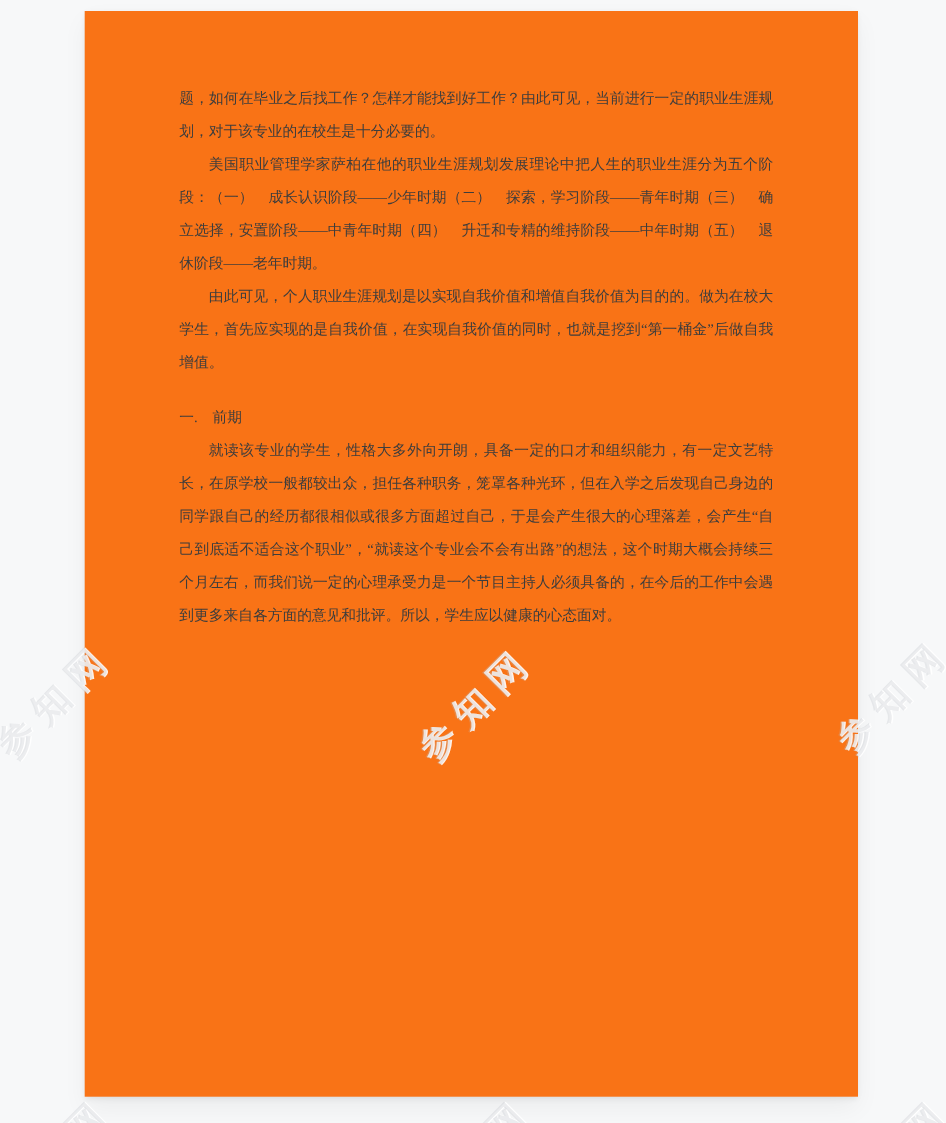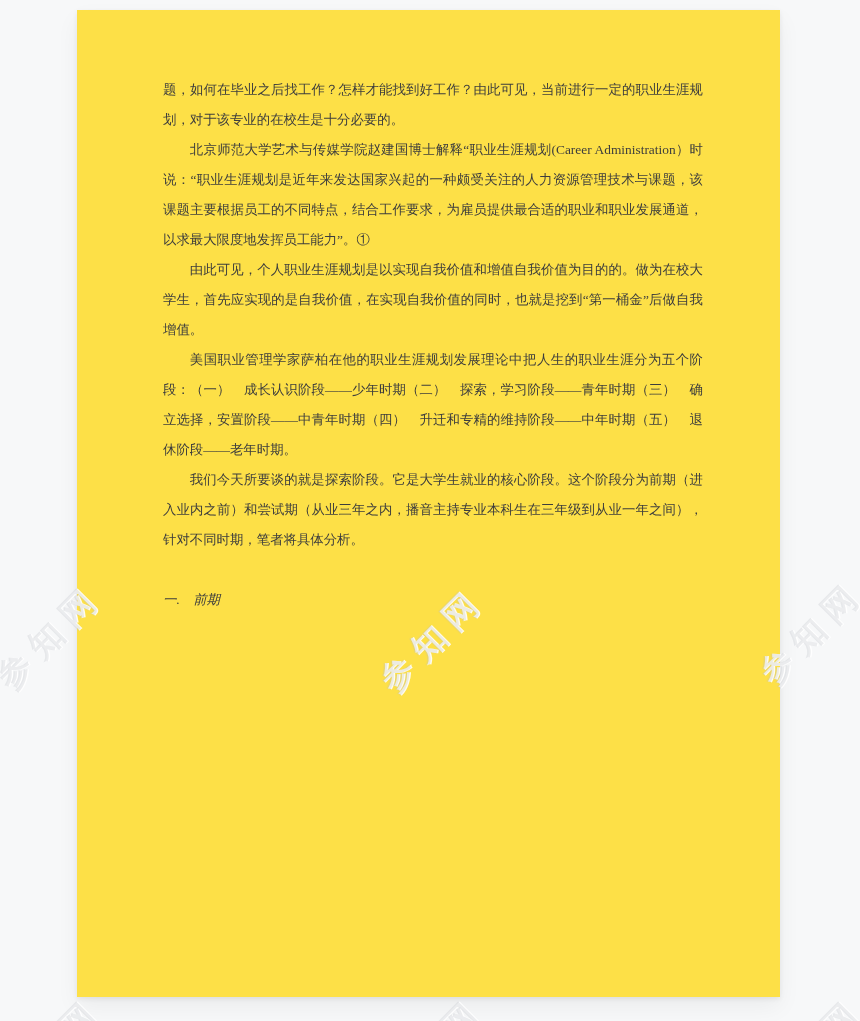--- a/index.html
+++ b/index.html
@@ -6,33 +6,33 @@
   body{
     width:860px;height:1021px;
     background:#f7f8f9;
     font-family:"Liberation Serif","DejaVu Serif",serif;
   }
   .canvas{
     position:relative;width:860px;height:1021px;overflow:hidden;
   }
   .page{
     position:absolute;left:77px;top:10px;width:703px;height:987px;
-    background:#fde047;
+    background:#f97316;
     box-shadow:0 2px 5px rgba(0,0,0,.07), 0 10px 22px rgba(0,0,0,.05);
   }
   .content{
     position:absolute;left:86px;top:65px;width:540px;
     color:#3d3d3d;
     font-size:13.4px;line-height:30px;
     text-align:justify;
     z-index:2;
   }
   .content p{margin:0;padding:0;}
   .content p.ind{text-indent:2em;}
-  .content p.heading{margin-top:30px;font-style:italic;}
+  .content p.heading{margin-top:20px;}
   .wm{
     position:absolute;z-index:3;
     transform:translate(-50%,-50%) rotate(-45deg);
     font-family:"Liberation Sans","DejaVu Sans",sans-serif;
     font-weight:700;font-size:34px;letter-spacing:10px;white-space:nowrap;
     color:rgba(185,192,199,0.28);
     text-shadow:1px 1px 0 rgba(255,255,255,0.9);
     pointer-events:none;user-select:none;
   }
   .wm.w1{left:50px;top:637px;}
@@ -43,25 +43,24 @@
   .wm.w6{left:812px;top:1050px;}
 </style>
 </head>
 <body>
 
 <div class="canvas">
 
   <div class="page">
     <div class="content">
       <p>题，如何在毕业之后找工作？怎样才能找到好工作？由此可见，当前进行一定的职业生涯规划，对于该专业的在校生是十分必要的。</p>
-      <p class="ind">北京师范大学艺术与传媒学院赵建国博士解释“职业生涯规划(Career Administration）时说：“职业生涯规划是近年来发达国家兴起的一种颇受关注的人力资源管理技术与课题，该课题主要根据员工的不同特点，结合工作要求，为雇员提供最合适的职业和职业发展通道，以求最大限度地发挥员工能力”。①</p>
+      <p class="ind">美国职业管理学家萨柏在他的职业生涯规划发展理论中把人生的职业生涯分为五个阶段：（一）　成长认识阶段——少年时期（二）　探索，学习阶段——青年时期（三）　确立选择，安置阶段——中青年时期（四）　升迁和专精的维持阶段——中年时期（五）　退休阶段——老年时期。</p>
       <p class="ind">由此可见，个人职业生涯规划是以实现自我价值和增值自我价值为目的的。做为在校大学生，首先应实现的是自我价值，在实现自我价值的同时，也就是挖到“第一桶金”后做自我增值。</p>
-      <p class="ind">美国职业管理学家萨柏在他的职业生涯规划发展理论中把人生的职业生涯分为五个阶段：（一）　成长认识阶段——少年时期（二）　探索，学习阶段——青年时期（三）　确立选择，安置阶段——中青年时期（四）　升迁和专精的维持阶段——中年时期（五）　退休阶段——老年时期。</p>
-      <p class="ind">我们今天所要谈的就是探索阶段。它是大学生就业的核心阶段。这个阶段分为前期（进入业内之前）和尝试期（从业三年之内，播音主持专业本科生在三年级到从业一年之间），针对不同时期，笔者将具体分析。</p>
       <p class="heading">一.　前期</p>
+      <p class="ind">就读该专业的学生，性格大多外向开朗，具备一定的口才和组织能力，有一定文艺特长，在原学校一般都较出众，担任各种职务，笼罩各种光环，但在入学之后发现自己身边的同学跟自己的经历都很相似或很多方面超过自己，于是会产生很大的心理落差，会产生“自己到底适不适合这个职业”，“就读这个专业会不会有出路”的想法，这个时期大概会持续三个月左右，而我们说一定的心理承受力是一个节目主持人必须具备的，在今后的工作中会遇到更多来自各方面的意见和批评。所以，学生应以健康的心态面对。</p>
     </div>
   </div>
 
   <div class="wm w1">参知网</div>
   <div class="wm w2">参知网</div>
   <div class="wm w3">参知网</div>
   <div class="wm w4">参知网</div>
   <div class="wm w5">参知网</div>
   <div class="wm w6">参知网</div>
 

